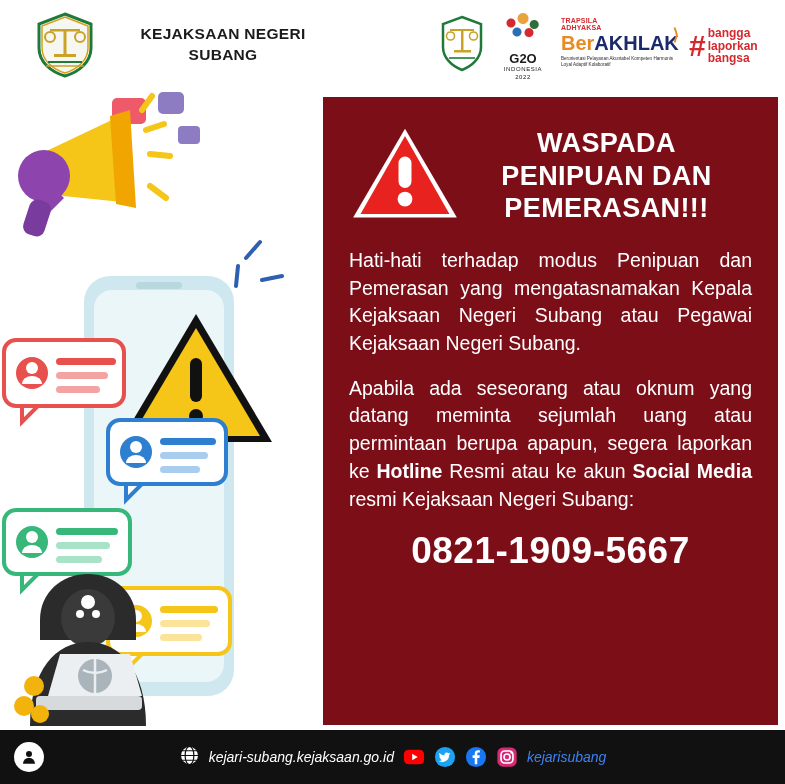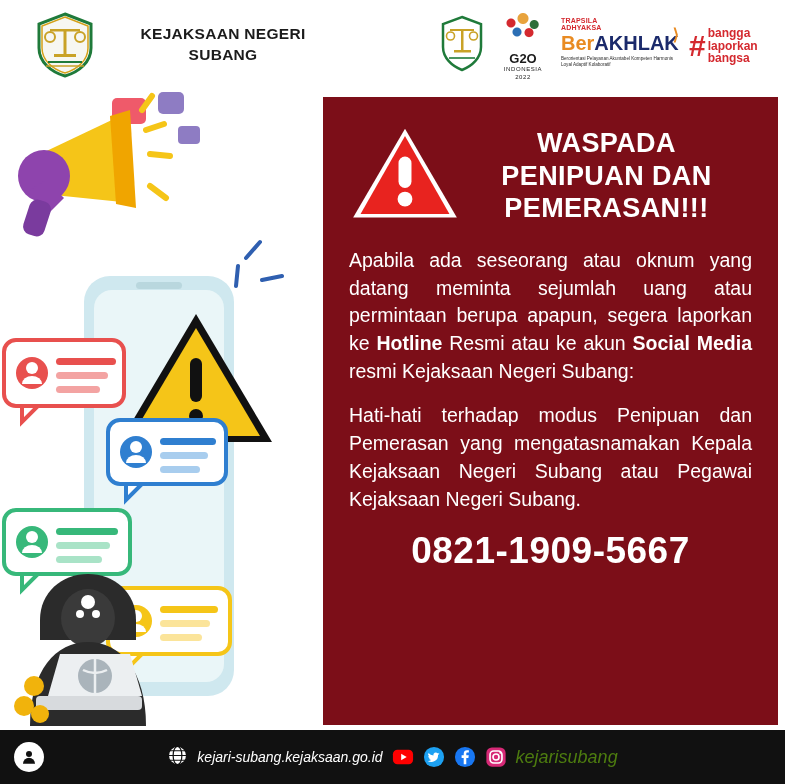--- a/index.html
+++ b/index.html
@@ -141,21 +141,21 @@
     background: #ffffff; margin-left: 14px;
     display: flex; align-items: center; justify-content: center;
   }
   .footer-center {
     flex: 1 1 auto; display: flex; align-items: center; justify-content: center; gap: 9px;
   }
   .footer-url {
     color: #ffffff; font-size: 14px; font-style: italic;
   }
   .footer-handle {
-    color: #4d7c0f; font-size: 18px; font-style: italic;
+    color: #3b82f6; font-size: 14px; font-style: italic;
   }
   .sico { width: 22px; height: 22px; border-radius: 4px; display:inline-block; }
   .footer-spacer { width: 44px; }
 </style>
 </head>
 <body>
 
 <div class="poster">
 
   <div class="header">
@@ -328,23 +328,23 @@
           <circle cx="60" cy="80" r="8" fill="#ffffff"></circle>
         </svg>
       </div>
       <div class="panel-title">
         <div>WASPADA</div>
         <div>PENIPUAN DAN</div>
         <div>PEMERASAN!!!</div>
       </div>
     </div>
 
+    <p>Hati-hati terhadap modus Penipuan dan Pemerasan yang mengatasnamakan Kepala Kejaksaan Negeri Subang  atau Pegawai Kejaksaan Negeri Subang.</p>
+
     <p><span>Apabila ada seseorang atau oknum yang datang meminta sejumlah uang atau permintaan berupa apapun, segera laporkan ke </span><b>Hotline</b><span> Resmi atau ke akun </span><b>Social Media</b><span> resmi Kejaksaan Negeri Subang:</span></p>
-
-    <p>Hati-hati terhadap modus Penipuan dan Pemerasan yang mengatasnamakan Kepala Kejaksaan Negeri Subang  atau Pegawai Kejaksaan Negeri Subang.</p>
 
     <div class="phone">0821-1909-5667</div>
   </div>
 
   <div class="footer">
     <div class="footer-avatar">
       <svg viewBox="0 0 24 24" width="18" height="18">
         <circle cx="12" cy="8" r="4" fill="#111111"></circle>
         <path d="M4 21 a8 8 0 0 1 16 0 z" fill="#111111"></path>
       </svg>

